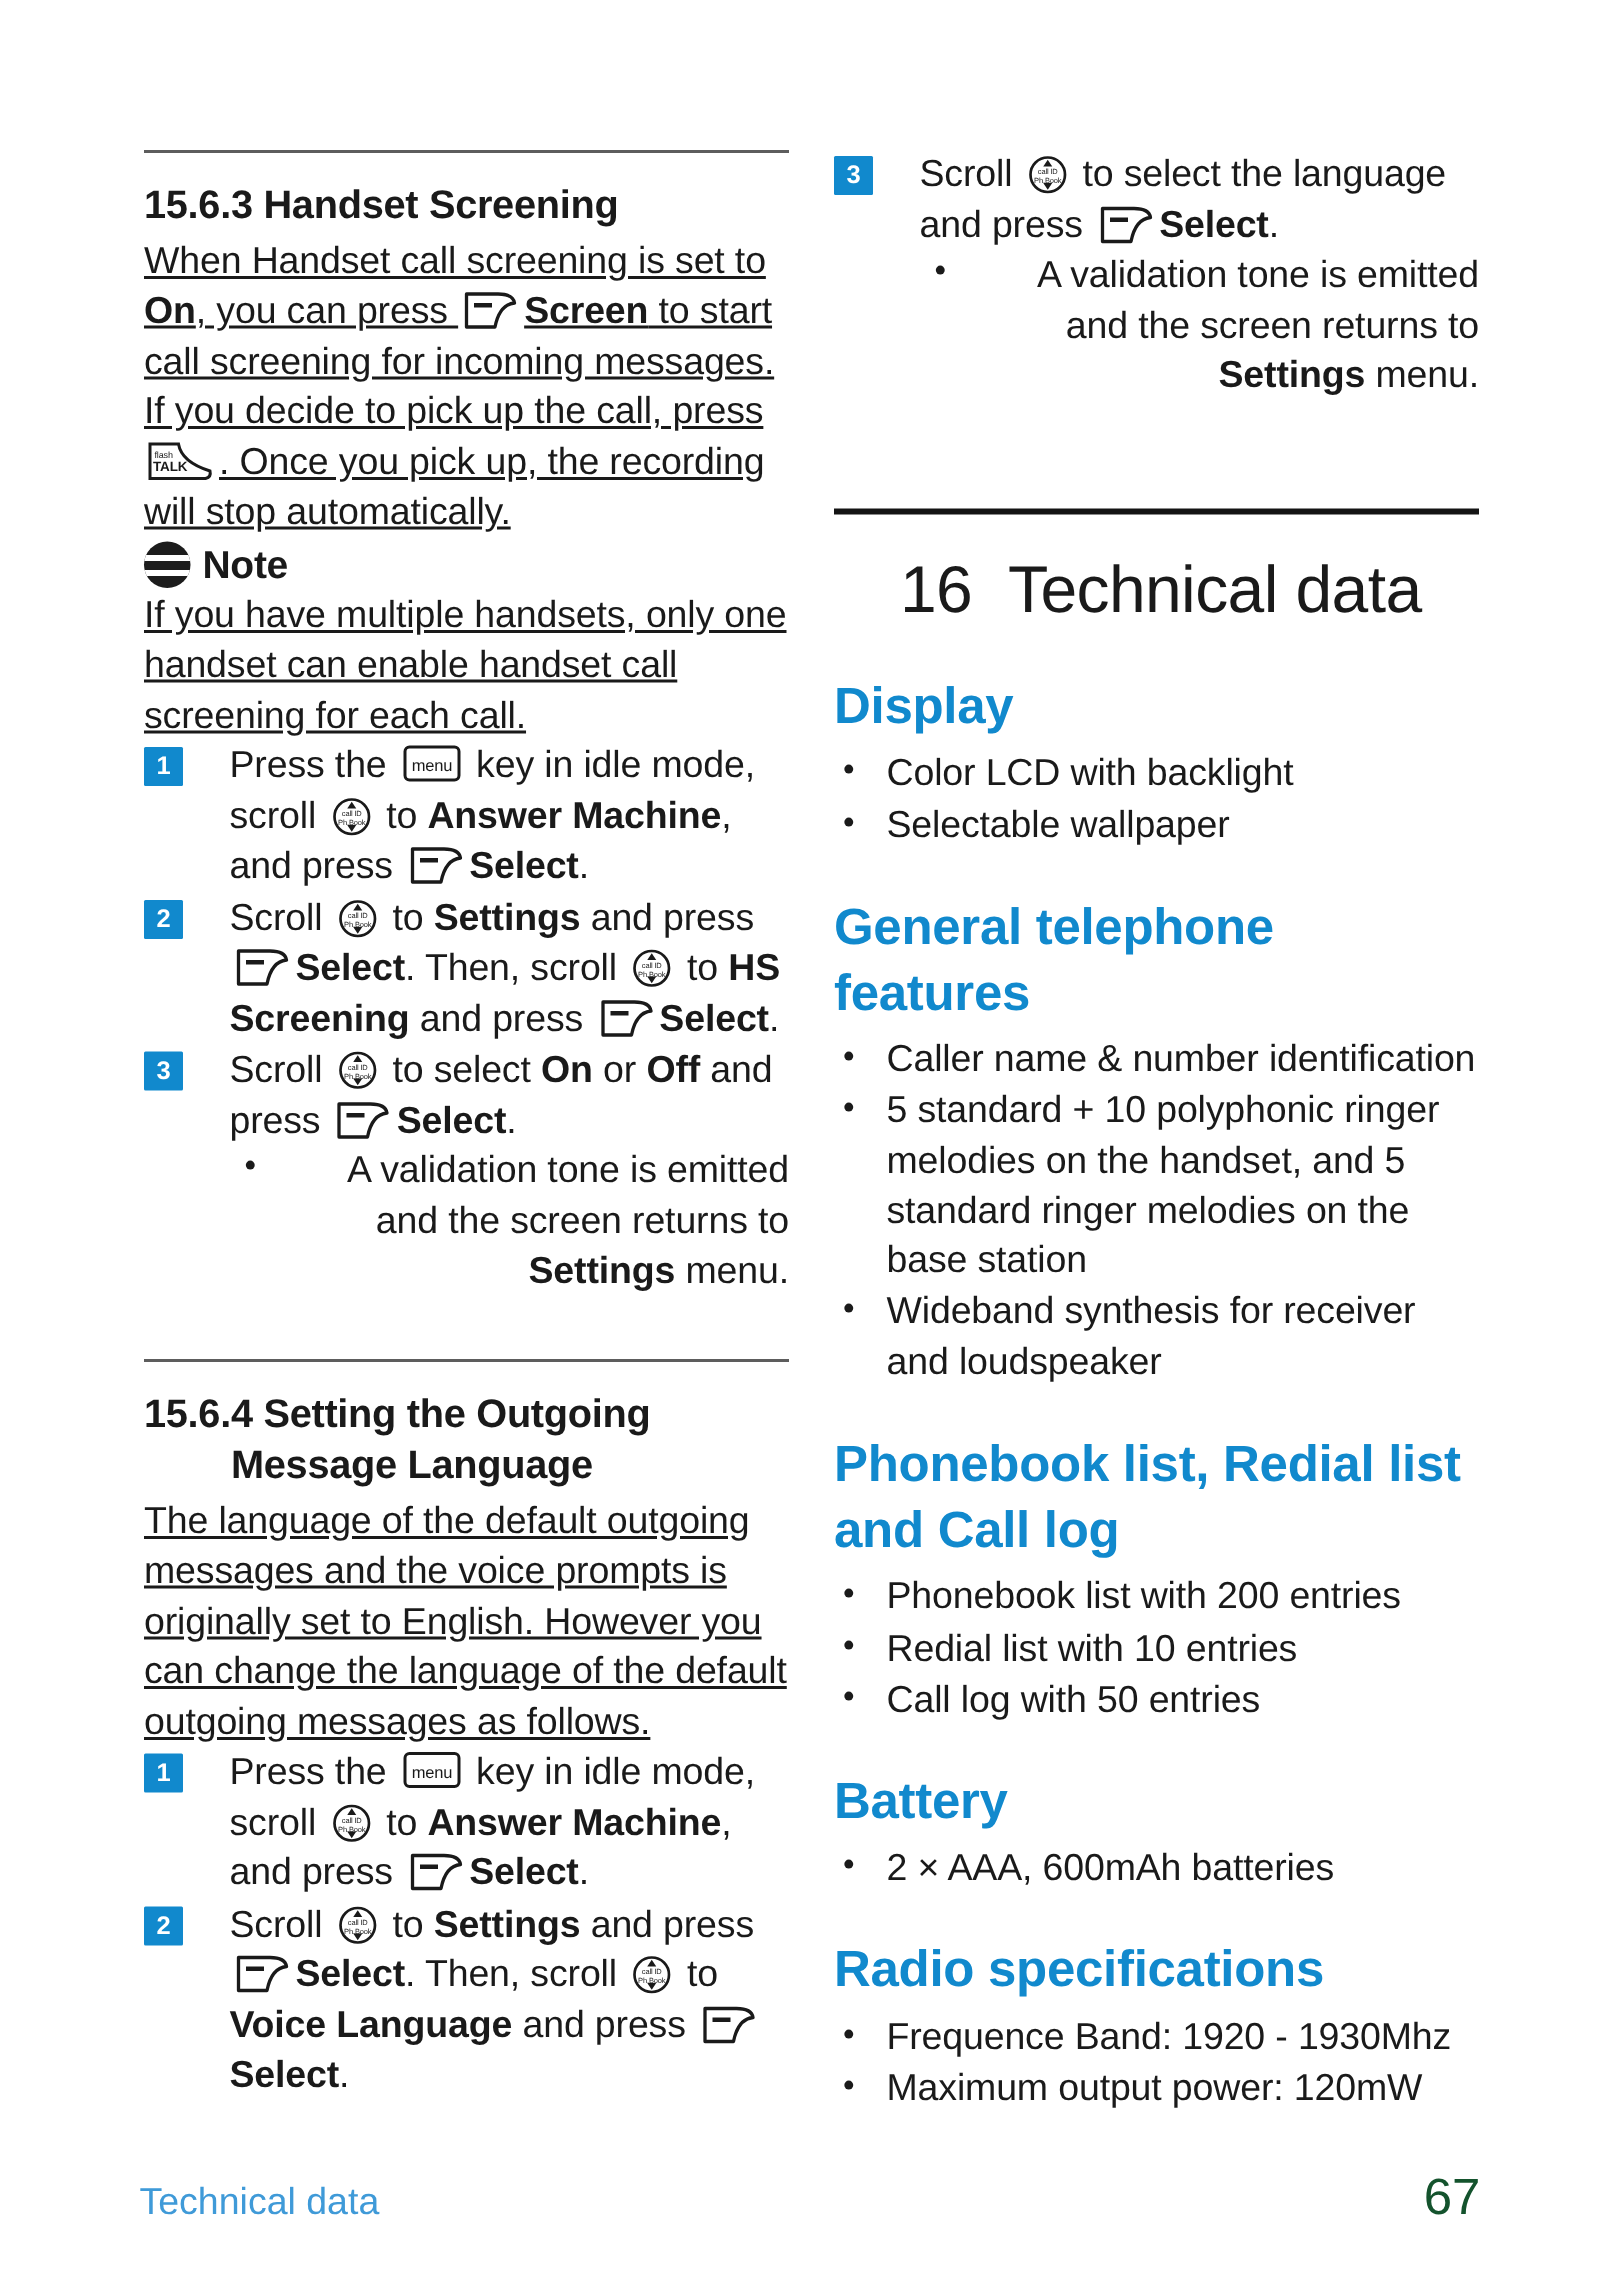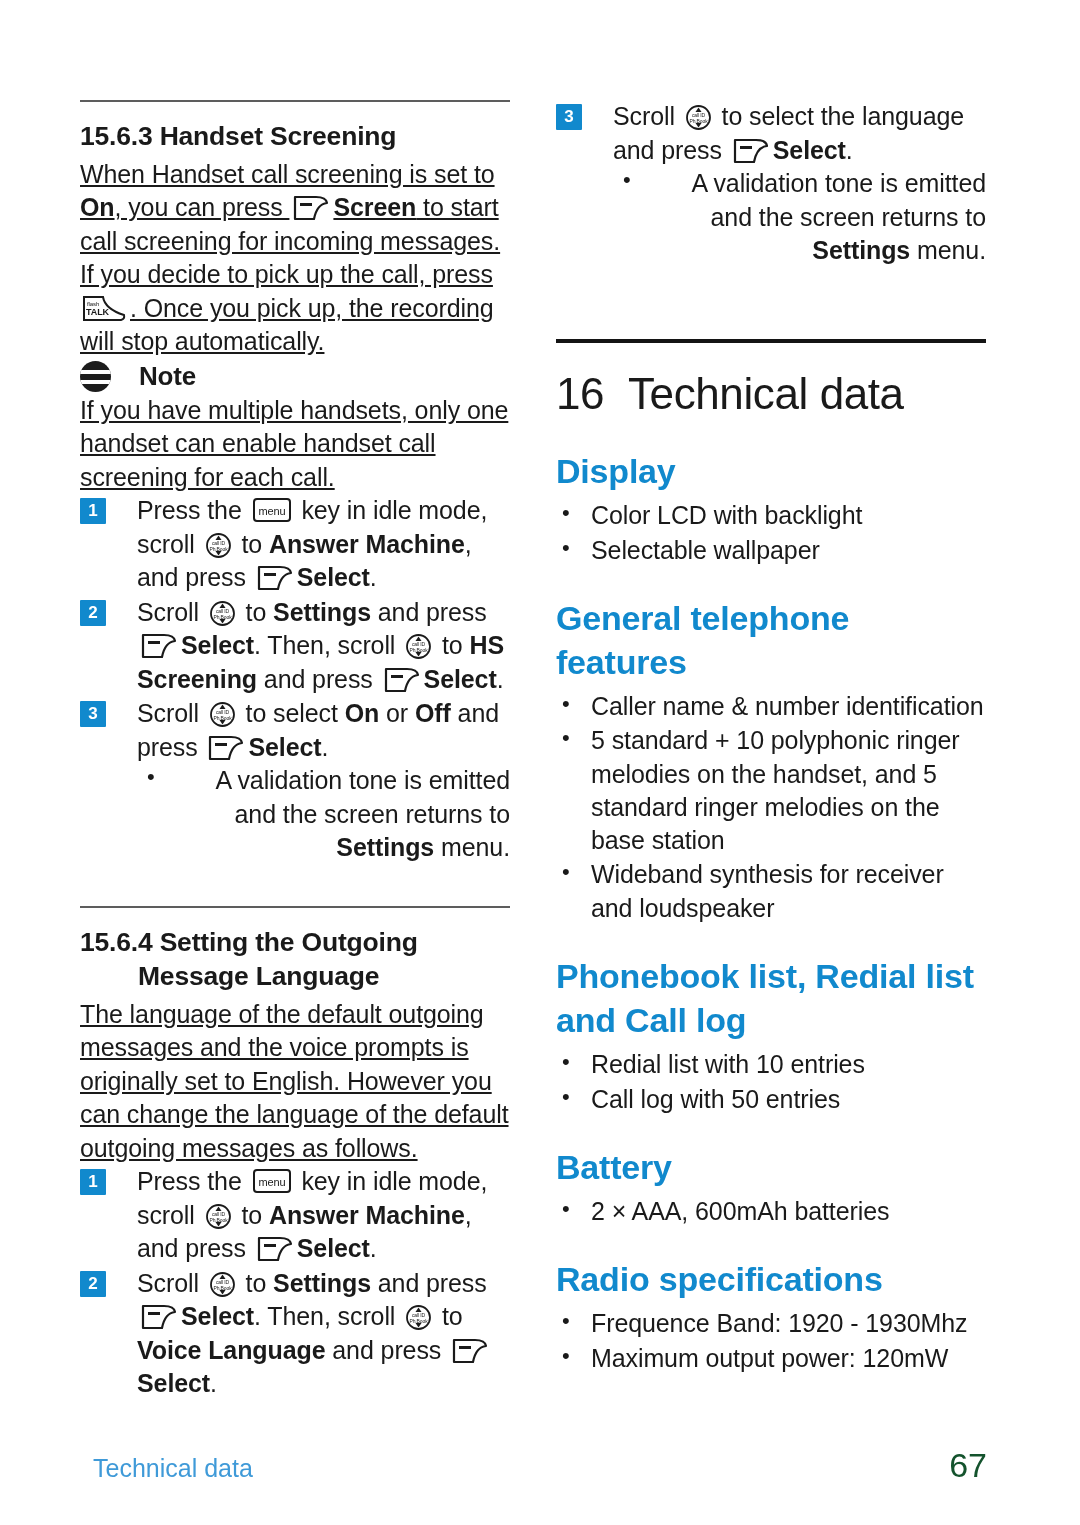--- a/index.html
+++ b/index.html
@@ -19,21 +19,21 @@
     position: relative;
     width: 1080px;
     height: 1525px;
     box-sizing: border-box;
   }
   .col {
     position: absolute;
     top: 100px;
     width: 430px;
   }
-  .col-left  { left: 80px; }
+  .col-left  { left: 96px; }
   .col-right { left: 556px; }
 
   
   .rule-thin {
     height: 2px;
     background: #5d5d5d;
     width: 430px;
     margin: 0 0 18px 0;
   }
   .rule-thick {
@@ -61,20 +61,21 @@
     font-size: 44px;
     font-weight: normal;
     margin: 0 0 30px 0;
     line-height: 1.15;
     letter-spacing: -0.4px;
     color: #1a1a1a;
   }
   h1.chapter .num {
     display: inline-block;
     width: 72px;
+    margin-left: 44px;
   }
   h3.spec-head {
     color: #1189cd;
     font-size: 34px;
     font-weight: bold;
     margin: 0 0 6px 0;
     line-height: 1.3;
     letter-spacing: -0.2px;
   }
 
@@ -85,21 +86,21 @@
     margin: 0;
     letter-spacing: -0.1px;
     text-decoration: underline;
   }
   p.body b { font-weight: bold; }
 
   
   .note-row {
     display: flex;
     align-items: center;
-    gap: 28px;
+    gap: 8px;
     margin: 2px 0 2px 0;
   }
   .note-label {
     font-size: 26px;
     font-weight: bold;
     letter-spacing: -0.2px;
   }
   .note-icon {
     width: 31px;
     height: 31px;
@@ -397,20 +398,21 @@
     <ul class="bullets">
       <li>Caller name &amp; number identification</li>
       <li>5 standard + 10 polyphonic ringer melodies on the handset, and 5 standard ringer melodies on the base station</li>
       <li>Wideband synthesis for receiver and loudspeaker</li>
     </ul>
 
     <div class="spacer-28"></div>
 
     <h3 class="spec-head">Phonebook list, Redial list and Call log</h3>
     <ul class="bullets">
+      <li>Phonebook list with 200 entries</li>
       <li>Redial list with 10 entries</li>
       <li>Call log with 50 entries</li>
     </ul>
 
     <div class="spacer-28"></div>
 
     <h3 class="spec-head">Battery</h3>
     <ul class="bullets">
       <li>2 × AAA, 600mAh batteries</li>
     </ul>

